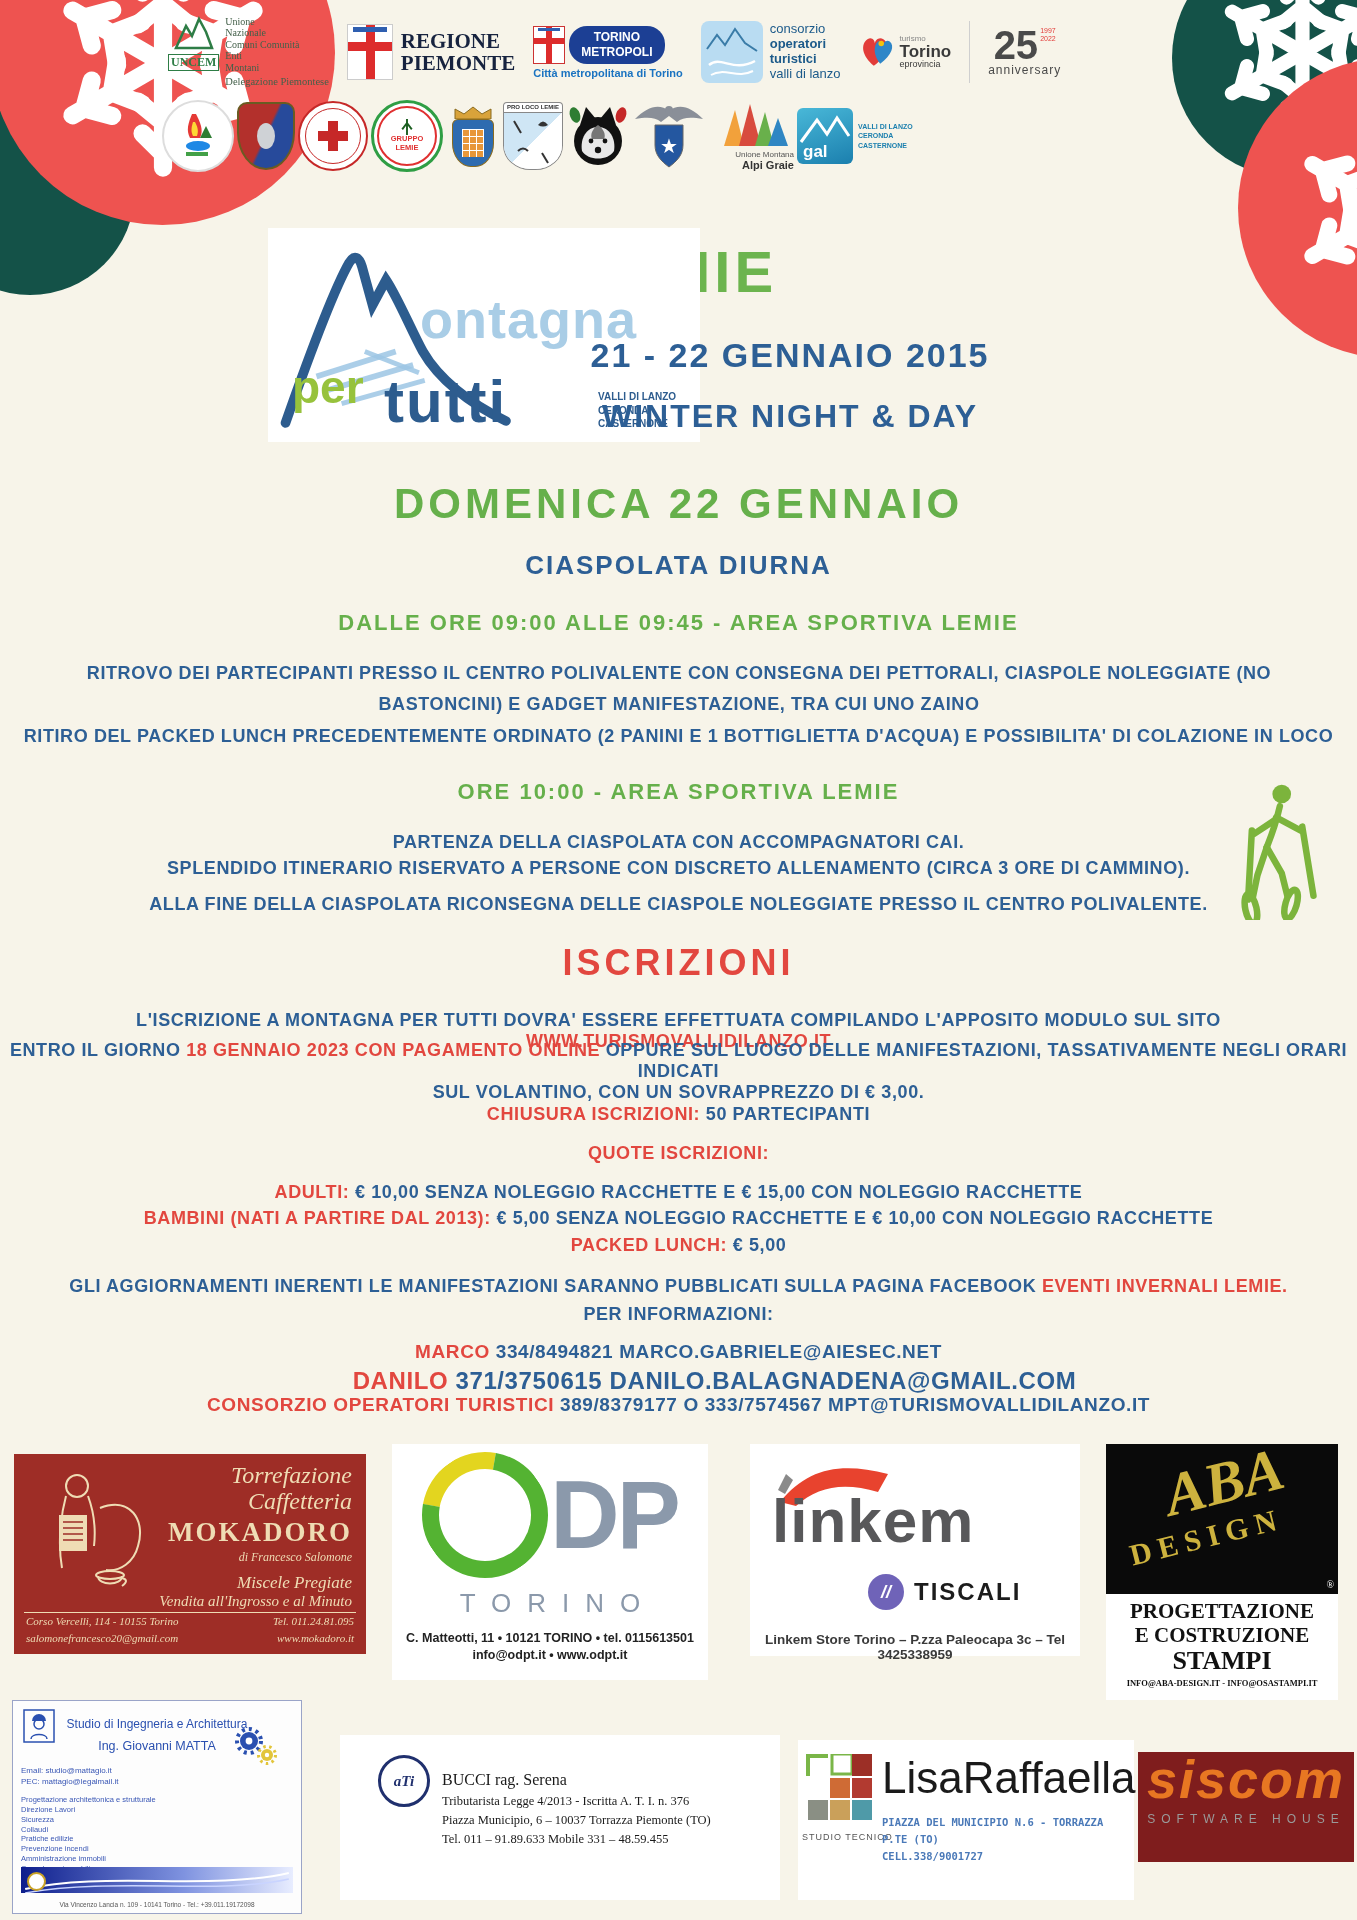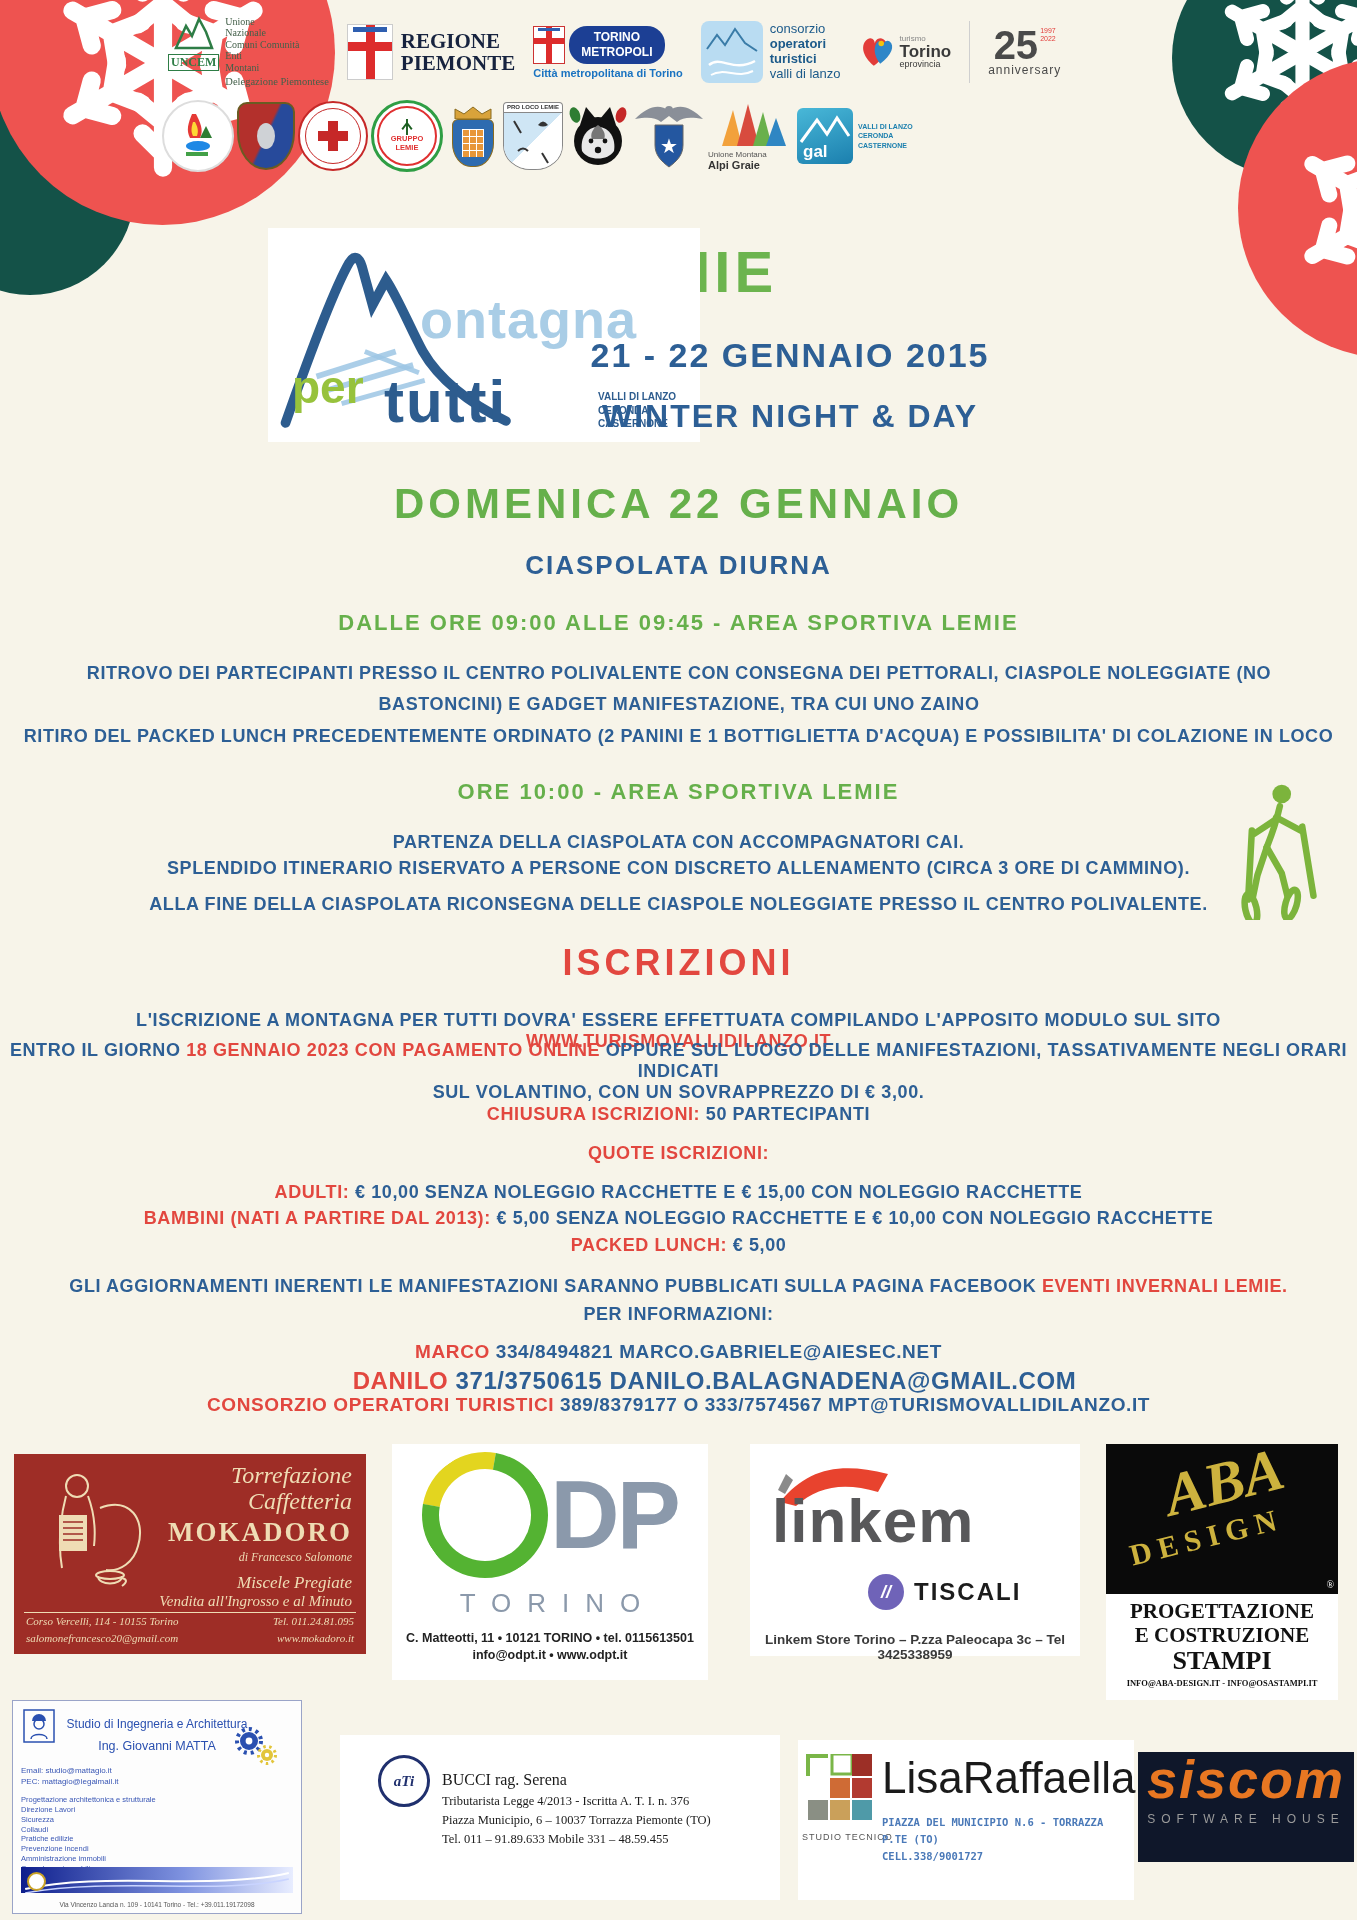--- a/index.html
+++ b/index.html
@@ -208,21 +208,21 @@
 
     <div style="width:72px;height:70px;">
       <svg width="72" height="70" viewBox="0 0 72 70">
         <path d="M2,18 C14,6 26,2 36,10 C46,2 58,6 70,18 C58,16 50,16 44,21 L36,15 L28,21 C22,16 14,16 2,18" fill="#8a8f98"></path>
         <circle cx="36" cy="9" r="4" fill="#8a8f98"></circle>
         <path d="M22,24 L50,24 L50,44 C50,54 44,60 36,66 C28,60 22,54 22,44 Z" fill="#2457a0" stroke="#666" stroke-width="1"></path>
         <text x="36" y="52" text-anchor="middle" font-size="20" fill="#fff">★</text>
       </svg>
     </div>
 
-    <div style="text-align:left;width:86px;">
+    <div style="text-align:right;width:86px;">
       <svg width="84" height="44" viewBox="0 0 84 44">
         <path d="M14,44 L25,8 L34,44 Z" fill="#f2a13b"></path>
         <path d="M29,44 L40,2 L51,44 Z" fill="#d84b3e"></path>
         <path d="M45,44 L55,10 L64,44 Z" fill="#69b04b"></path>
         <path d="M58,44 L68,16 L78,44 Z" fill="#2f86c3"></path>
       </svg>
       <div style="font-size:8px;color:#555;">Unione Montana</div>
       <div style="font-weight:bold;font-size:11px;color:#333;">Alpi Graie</div>
     </div>
 
@@ -466,18 +466,18 @@
       <rect x="46" y="46" width="20" height="20" fill="#4f9aa8"></rect>
     </svg>
     <div style="position:absolute;left:84px;top:16px;font-size:44px;line-height:1;color:#1a1a1a;">LisaRaffaella</div>
     <div style="position:absolute;left:4px;top:92px;font-size:9px;color:#555;letter-spacing:1px;">STUDIO TECNICO</div>
     <div class="mono" style="position:absolute;left:84px;top:74px;font-weight:bold;font-size:10.5px;line-height:1.6;color:#4a79b8;">
       <div>PIAZZA DEL MUNICIPIO N.6 - TORRAZZA P.TE (TO)</div>
       <div>CELL.338/9001727</div>
     </div>
   </div>
 
-  <div class="abs" style="left:1138px;top:1752px;width:216px;height:110px;background:#0f172a;text-align:center;">
+  <div class="abs" style="left:1138px;top:1752px;width:216px;height:110px;background:#7f1d1d;text-align:center;">
     <div style="font-weight:bold;font-style:italic;font-size:54px;line-height:1;color:#e87722;letter-spacing:2px;">siscom</div>
     <div style="font-size:12px;color:#9a9a9a;letter-spacing:6px;margin-top:6px;">SOFTWARE HOUSE</div>
   </div>
 
 </div>
 
 </body></html>

